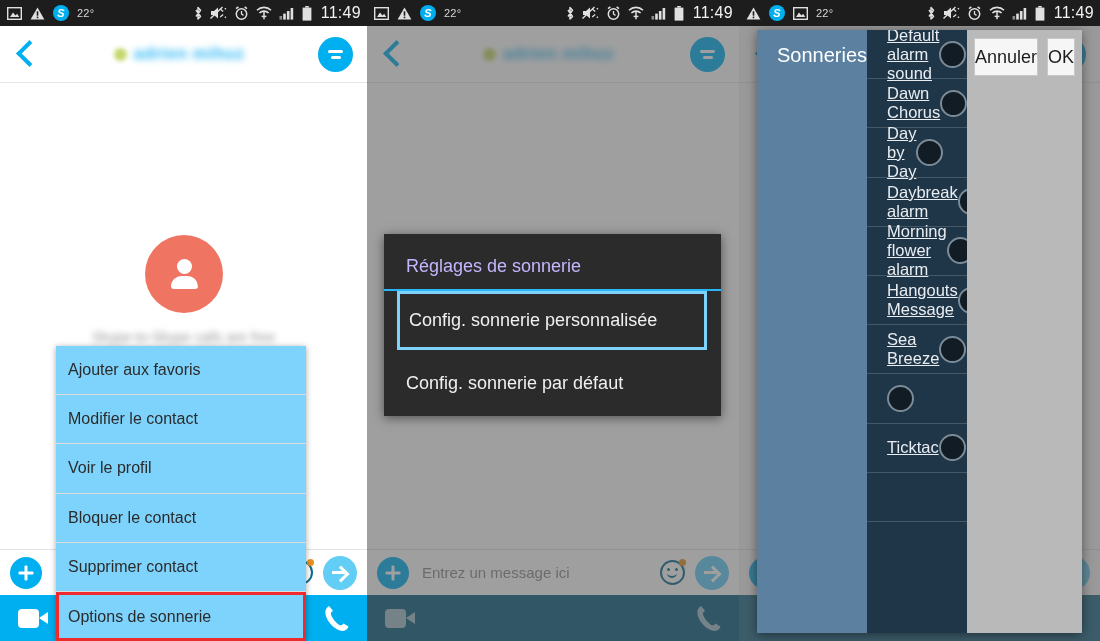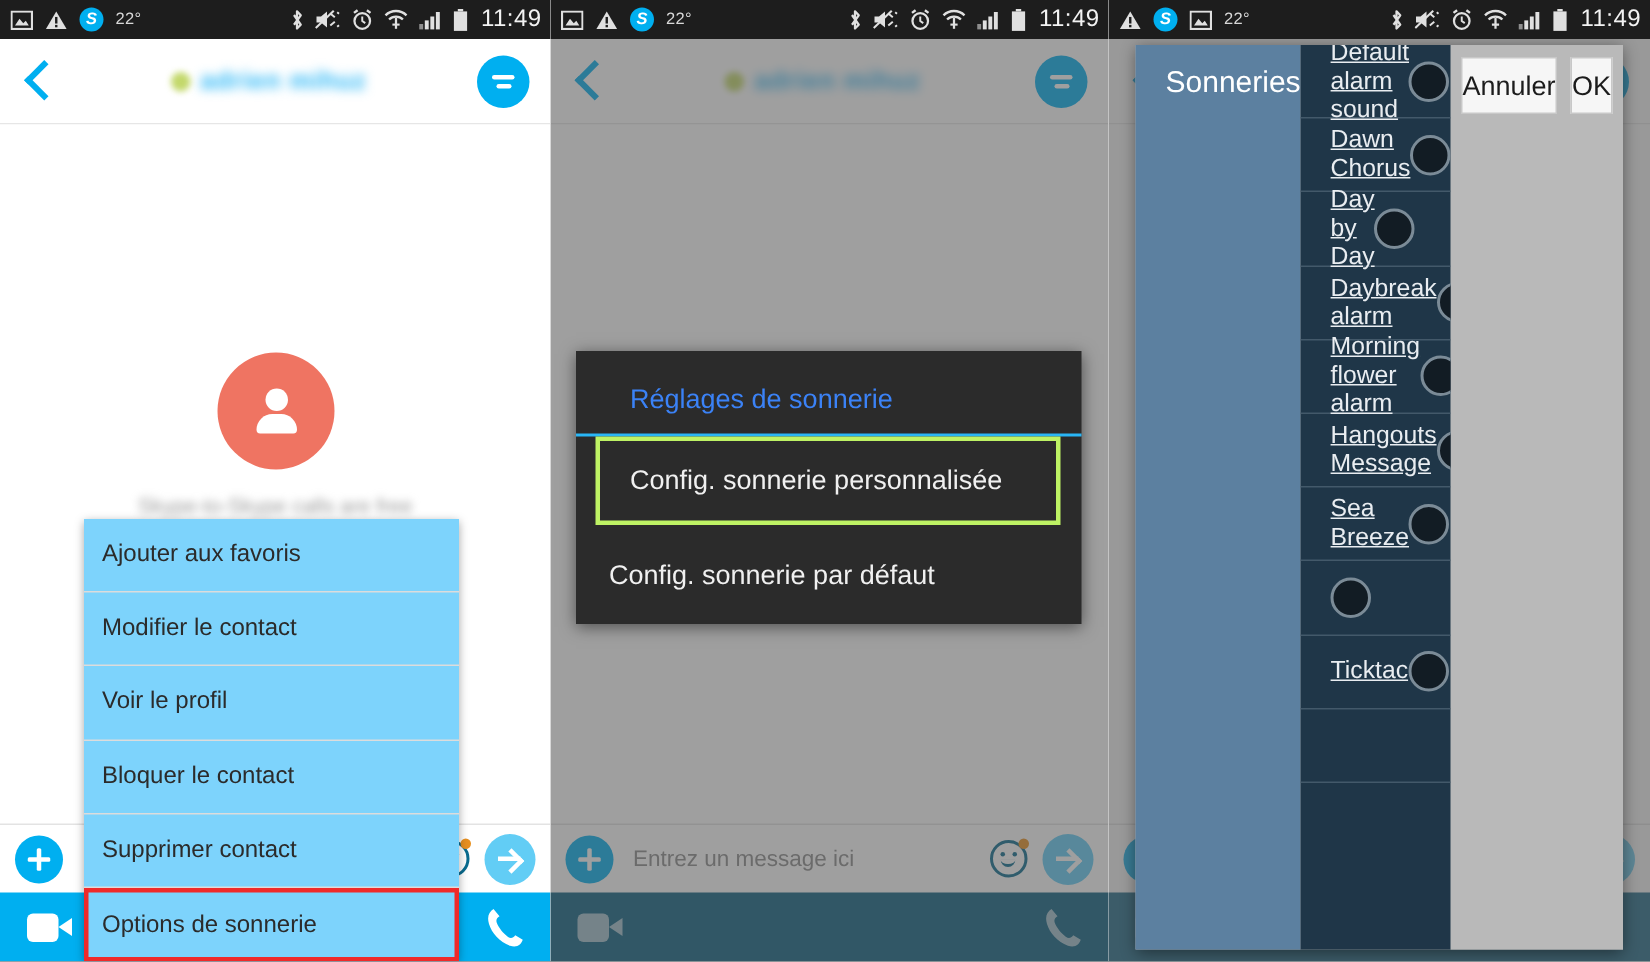--- a/index.html
+++ b/index.html
@@ -154,31 +154,31 @@
   
   .dim-overlay {
     position: absolute; left: 0; right: 0; top: 26px; bottom: 0;
     background: rgba(80,80,80,.55); z-index: 20;
   }
   .dark-dialog {
     position: absolute; left: 17px; top: 234px; width: 337px;
     background: #2b2b2b; box-shadow: 0 2px 10px rgba(0,0,0,.5); z-index: 25;
   }
   .dd-title {
-    padding: 22px 22px 12px 36px; color: #3b82f6; font-size: 18px;
+    padding: 22px 22px 12px 22px; color: #c4b5fd; font-size: 18px;
     border-bottom: 2px solid #29b6f6;
   }
   .dd-item {
     height: 66px; display: flex; align-items: center; padding-left: 22px;
     color: #f0f0f0; font-size: 18px; border-bottom: 1px solid #3c3c3c; cursor: pointer;
   }
   .dd-item:last-child { border-bottom: none; }
   .dd-item.highlight {
-    margin: 0 14px 0 13px; padding-left: 20px;
-    border: 3px solid #bef264; height: 59px;
+    margin: 0 14px 0 13px; padding-left: 9px;
+    border: 3px solid #7dd3fc; height: 59px;
   }
 
   
   .ring-dialog {
     position: absolute; left: 18px; top: 30px; right: 18px; bottom: 8px;
     background: #b9b9b9; z-index: 25; display: flex; flex-direction: row;
     box-shadow: 0 2px 10px rgba(0,0,0,.45);
   }
   .ring-title {
     background: #5c80a0; color: #fff; font-size: 20px;

